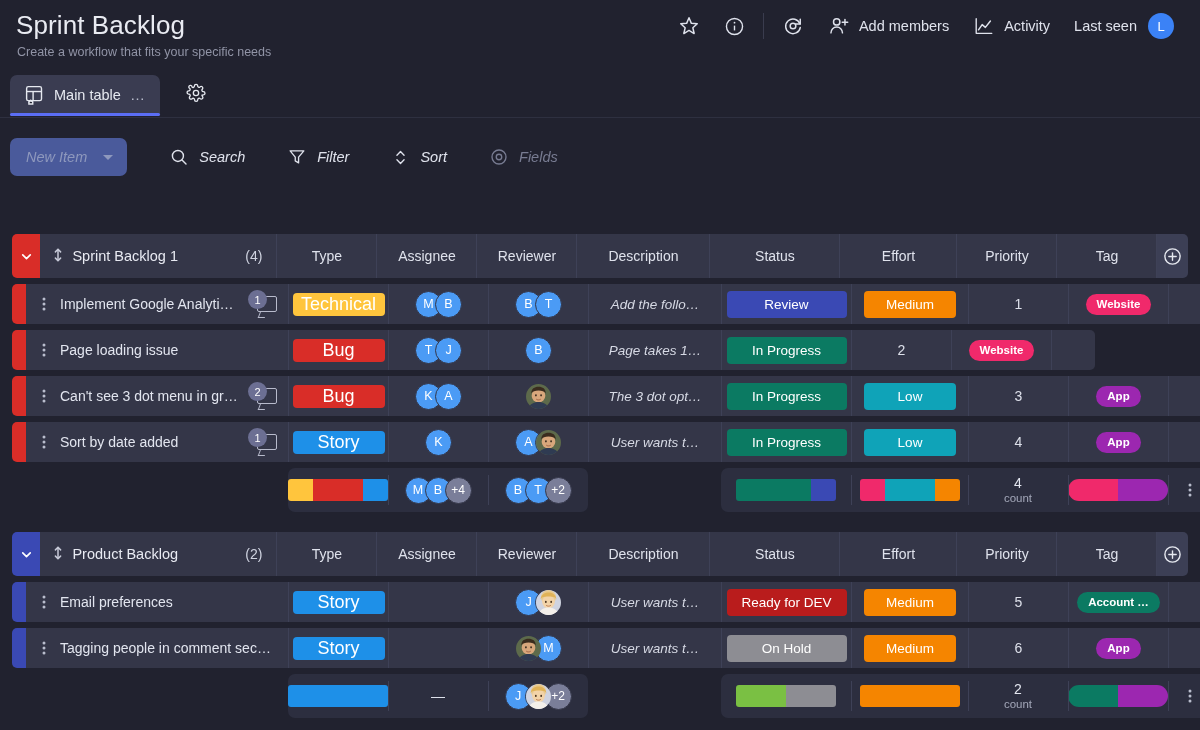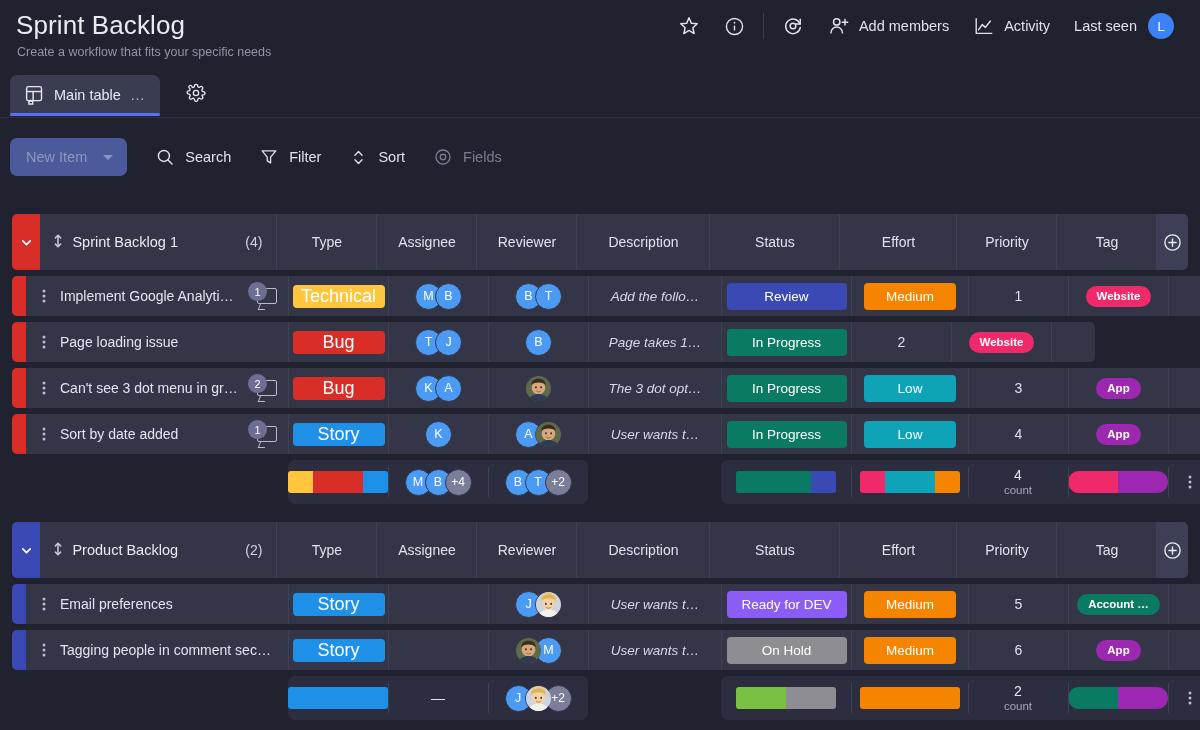--- a/index.html
+++ b/index.html
@@ -60,21 +60,21 @@
   .tab-main::after {
     content:''; position:absolute; left:0; right:0; bottom:-1px; height:3px;
     background: #5b6ef5; border-radius: 2px;
   }
   .tab-dots { color: #b9bdcd; letter-spacing: 1px; font-size: 15px; }
   .tab-gear { padding: 8px; margin-left: 10px; cursor: pointer; border-radius: 6px; display:flex; }
 
   
   .toolbar {
     position: absolute; left: 0; top: 132px; height: 50px; right: 0;
-    display: flex; align-items: center; padding-left: 10px; gap: 4px;
+    display: flex; align-items: center; padding-left: 10px; gap: 18px; font-style: italic;
   }
   .newitem {
     display: flex; align-items: center; background: #4a5a9b;
     border-radius: 7px; height: 38px; padding: 0 6px 0 16px; cursor: pointer;
     color: #8e98bd; font-size: 14.5px; gap: 16px; margin-right: 12px;
   }
   .caret-dn {
     width: 0; height: 0; border-left: 5px solid transparent;
     border-right: 5px solid transparent; border-top: 5px solid #8e98bd;
     margin-right: 8px;
@@ -84,21 +84,21 @@
     padding: 8px 12px; border-radius: 6px; cursor: pointer;
     font-size: 14.5px; color: #dfe2ec;
   }
   .tb-item.dim { color: #787c92; }
   .tb-item.dim svg { stroke: #787c92; }
 
   
   .tablewrap { position: absolute; left: 0; top: 214px; right: 0; bottom: 0; padding: 0 12px; }
   .group { margin-bottom: 18px; }
 
-  .grow { display: flex; align-items: stretch; height: 56px; margin-bottom: 6px; }
+  .grow { display: flex; align-items: stretch; height: 44px; margin-bottom: 6px; margin-top: 20px; }
 
   .gh-chev {
     width: 40px; border-radius: 5px 0 0 5px;
     display: flex; align-items: center; justify-content: center; cursor: pointer;
   }
   .gh-name {
     flex: 0 0 236px; display: flex; align-items: center; gap: 8px;
     background: #343648; font-size: 14.5px; color: #e8eaf2;
     padding-left: 12px; position: relative;
   }
@@ -705,21 +705,21 @@
       <path d="M12.2 18.4c1.6 1.3 3.9 1.3 5.6 0" stroke="#b9784f" stroke-width="1.1" fill="none"></path>
       <path d="M3 30c1.5-6.5 6-9 12-9s10.5 2.5 12 9z" fill="#f4f0ea"></path>
     </svg></span>
               </div>
             </span>
       </div>
       <div class="cell c-desc">
         <span class="desc">User wants t…</span>
       </div>
       <div class="cell c-status">
-        <span class="status-pill" style="background:#8b5cf6">Ready for DEV</span>
+        <span class="status-pill" style="background:#b91c1c">Ready for DEV</span>
       </div>
       <div class="cell c-effort">
         <span class="status-pill" style="background:#f58500;width:92px">Medium</span>
       </div>
       <div class="cell c-prio">
         <span class="prio-num">5</span>
       </div>
       <div class="cell c-tag">
         <span class="tagpill" style="background:#0b7a62">Account …</span>
       </div>

